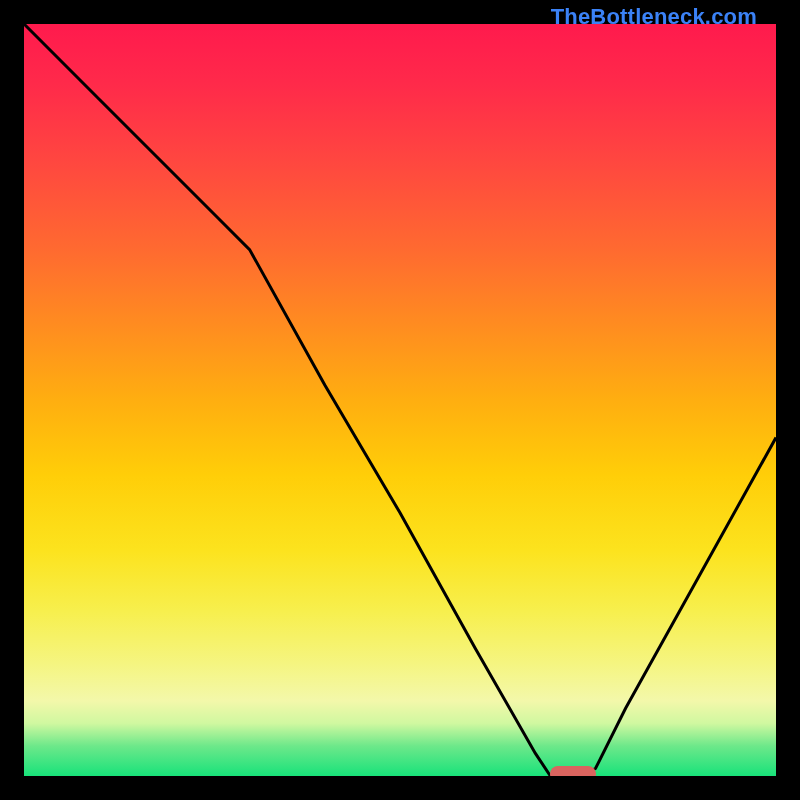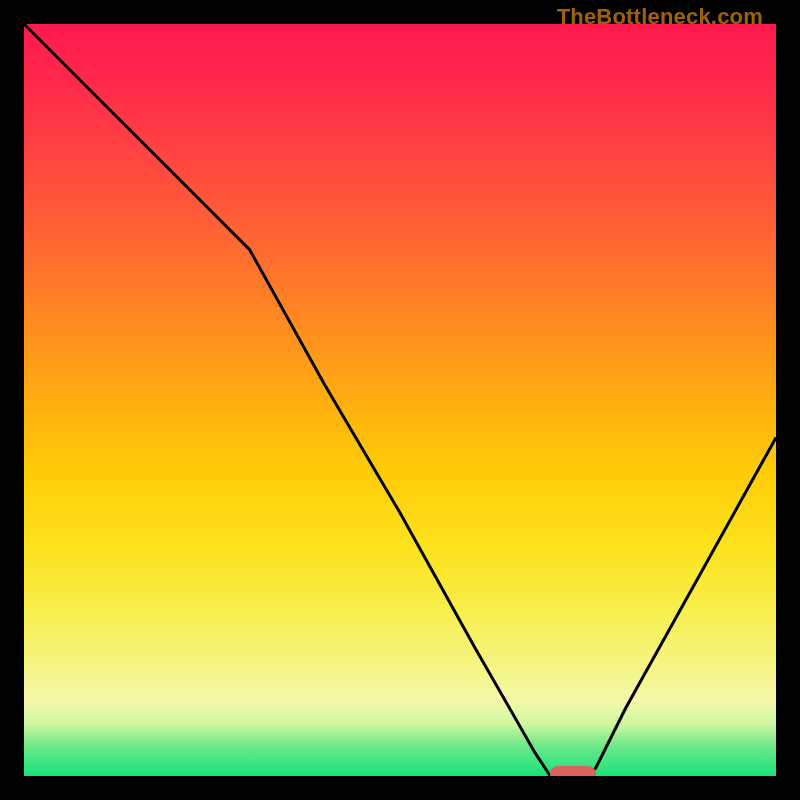--- a/index.html
+++ b/index.html
@@ -39,22 +39,22 @@
       #f5f580 85%,
       #f3f8aa 90%,
       #d0f8a0 93%,
       #6de88a 96%,
       #18e27a 100%);
     overflow: hidden;
   }
   .watermark {
     position: absolute;
     top: 4px;
-    right: 37px;
-    color: #a16207;
+    right: 43px;
+    color: #3b82f6;
     font-size: 22px;
     font-weight: 600;
     z-index: 3;
     letter-spacing: 0.2px;
   }
   .curve {
     position: absolute;
     top: 0;
     left: 0;
     width: 752px;

